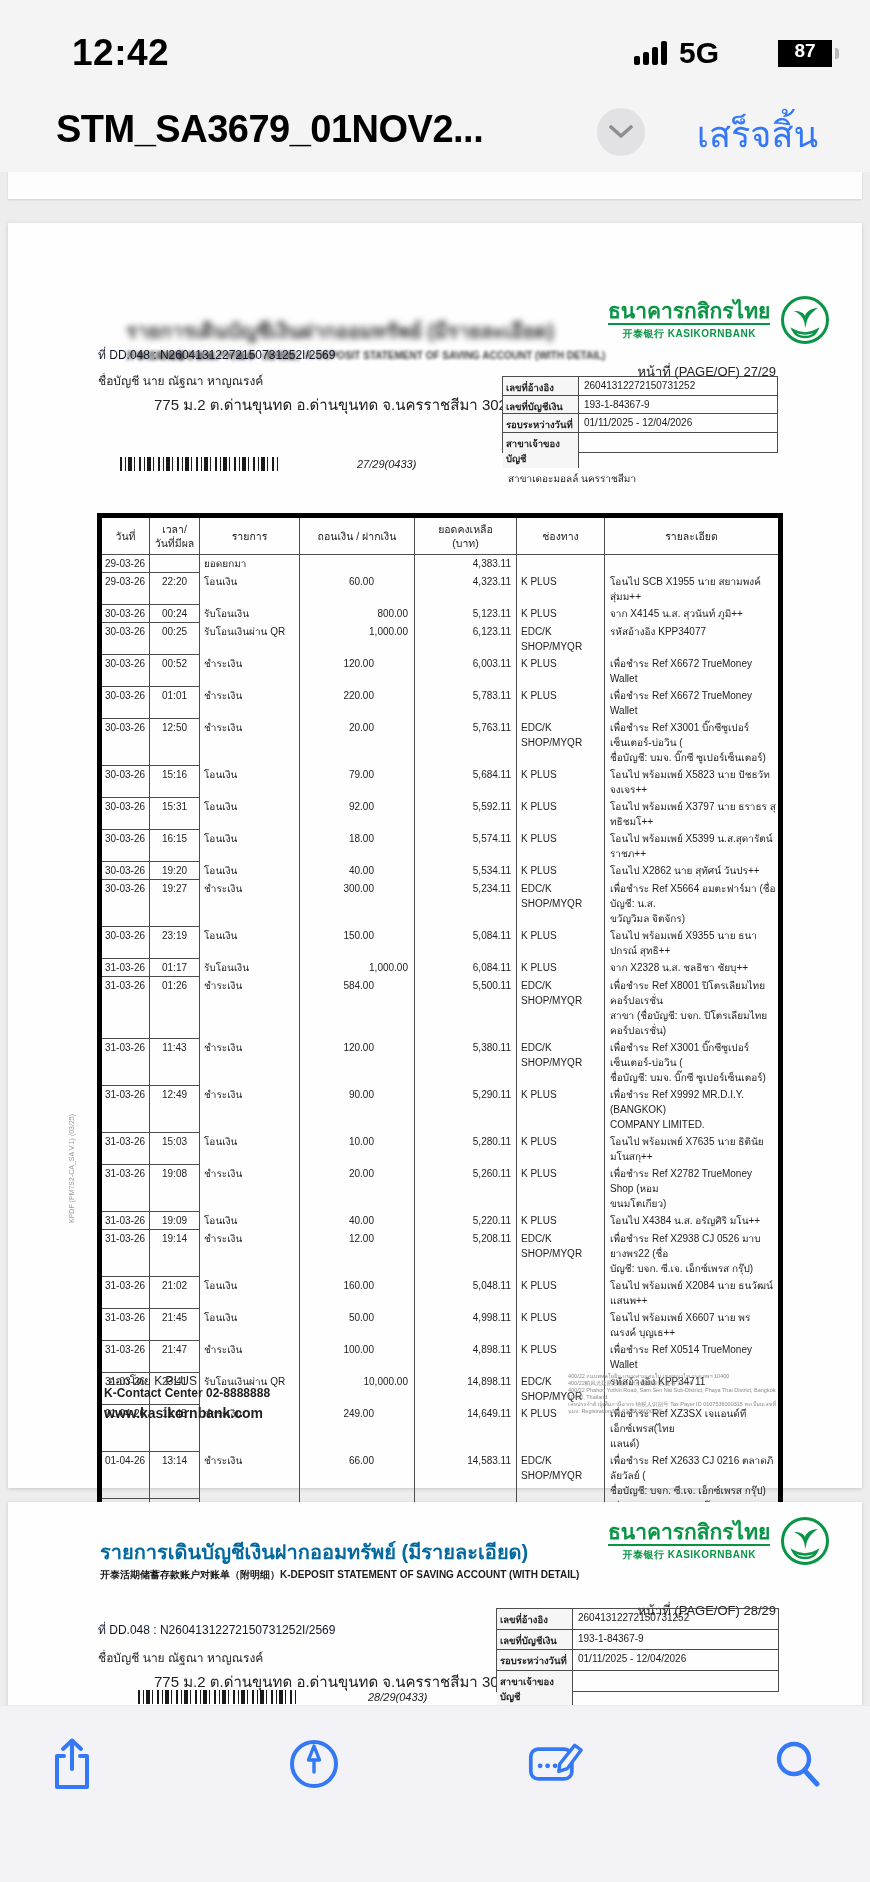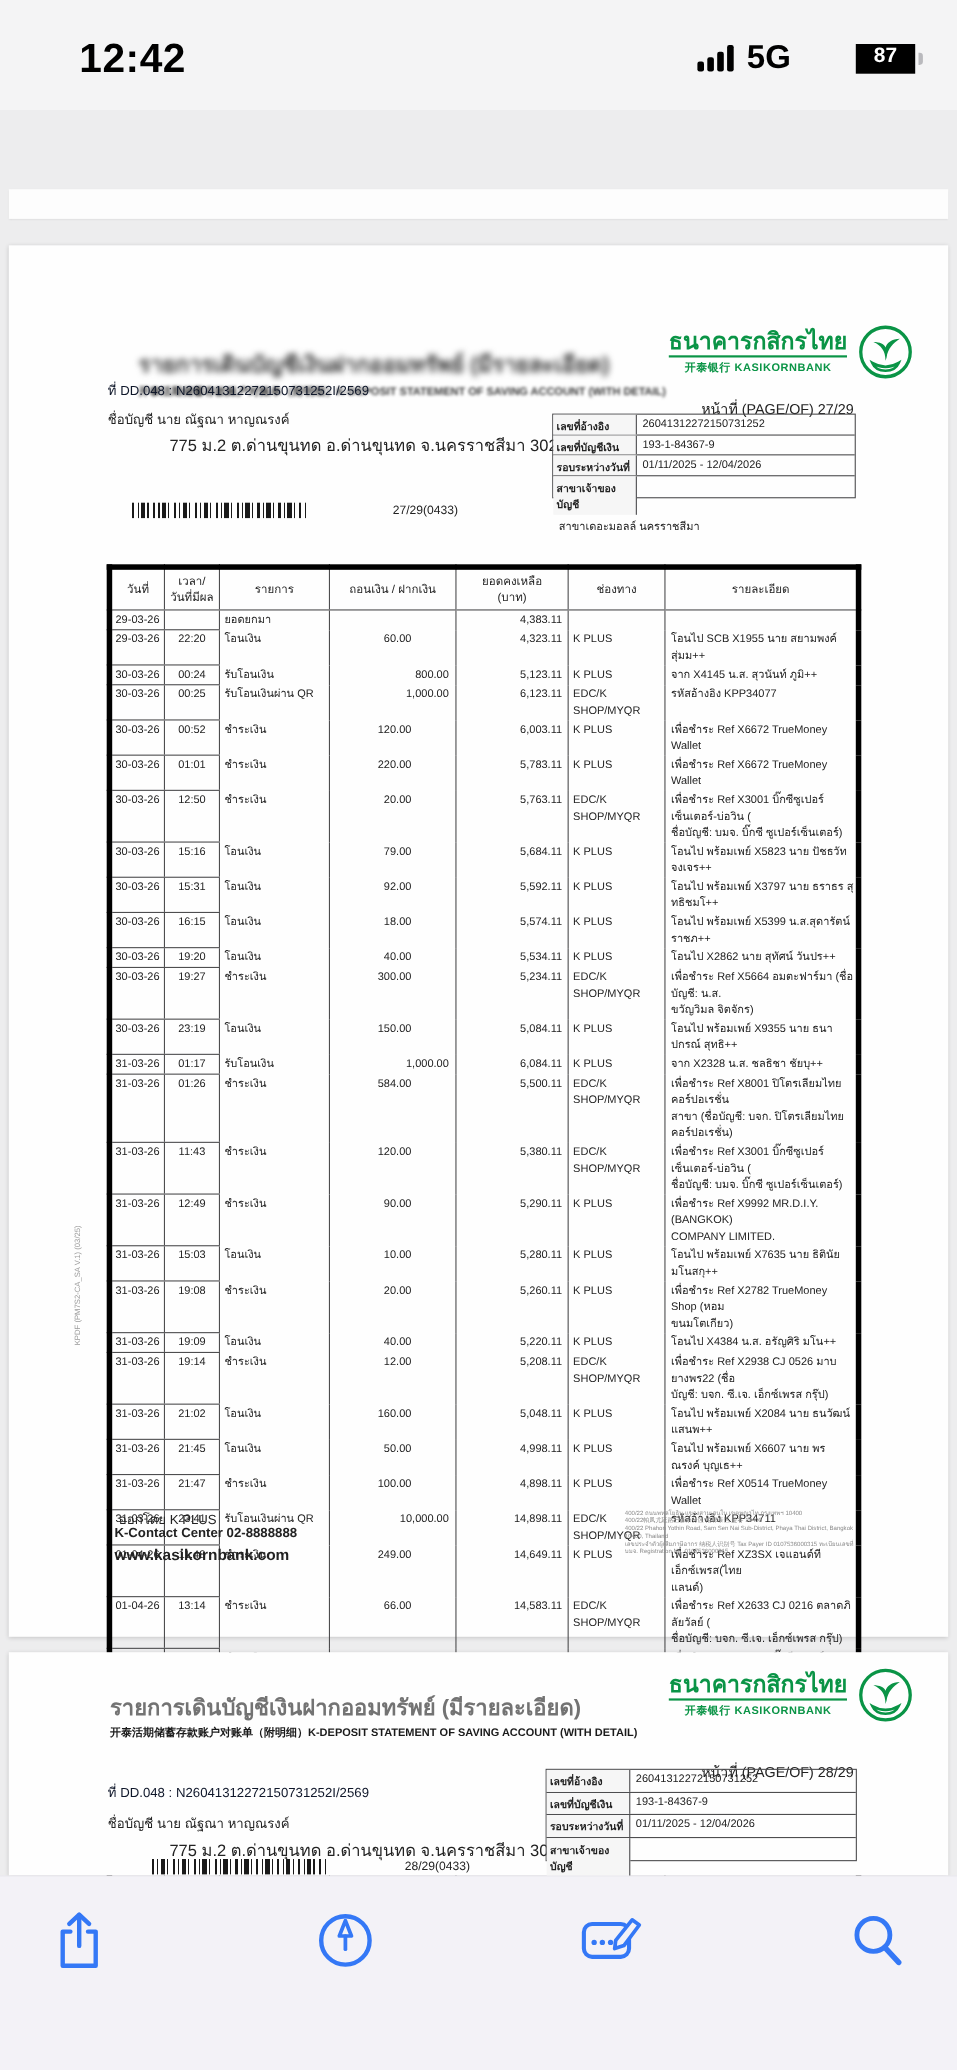--- a/index.html
+++ b/index.html
@@ -63,21 +63,21 @@
     border-right:1px solid #4d4d4f;background:#f6f6f6;}
   .info-value{flex:1;padding:3px 2px 2px 5px;font-size:10px;color:#222;}
   #info27 .info-row{height:18.7px;}
   #info28 .info-row{height:20.5px;}
 
   
   .barcode{position:absolute;height:14px;
     background:
       repeating-linear-gradient(90deg,#1a1a1a 0 2px,transparent 2px 5px,#1a1a1a 5px 6px,transparent 6px 8px,
        #1a1a1a 8px 12px,transparent 12px 14px,#1a1a1a 14px 15px,transparent 15px 19px);}
-  .barcode-label{position:absolute;font-size:11px;color:#222;}
+  .barcode-label{position:absolute;font-size:11px;color:#222;font-style:italic;}
 
   
   .txn{position:absolute;left:89px;top:290px;width:681px;border-collapse:collapse;table-layout:fixed;}
   .txn th,.txn td{border-left:1px solid #4d4d4f;font-weight:normal;}
   .txn th:first-child,.txn td:first-child{border-left:none;}
   .txn{border:5px solid #000000;}
   .txn thead th{border-bottom:1px solid #4d4d4f;font-size:10.5px;color:#222;text-align:center;
     padding:4px 1px;line-height:14px;height:38px;}
   .txn td{font-size:10px;line-height:15px;vertical-align:top;padding:1px 2px;color:#222;}
   .txn td.c-date{text-align:left;padding-left:3px;border-bottom:1px solid #4d4d4f;}
@@ -91,21 +91,21 @@
   .txn td.c-det{padding-left:5px;}
 
   
   .foot-l1{position:absolute;left:100px;top:1148px;font-size:12px;color:#222;}
   .foot-l2{position:absolute;left:96px;top:1163px;font-size:12px;font-weight:bold;color:#222;}
   .foot-l3{position:absolute;left:96px;top:1182px;font-size:14px;font-weight:bold;color:#222;}
   .fineprint{position:absolute;right:84px;top:1150px;width:210px;font-size:5.5px;line-height:7px;color:#8a8a8a;text-align:left;}
   .sidenote{position:absolute;left:60px;top:1000px;font-size:7px;color:#9a9a9a;transform:rotate(-90deg);transform-origin:left top;}
 
   
-  .p28-title{position:absolute;left:92px;top:34px;font-size:20px;font-weight:bold;color:#737373;}
+  .p28-title{position:absolute;left:92px;top:34px;font-size:20px;font-weight:bold;color:#0369a1;}
   .p28-sub{position:absolute;left:92px;top:66px;font-size:10px;font-weight:bold;color:#1a1a1a;}
 
   
   .toolbar{position:absolute;left:0;top:1705px;width:870px;height:177px;background:#f3f2f7;border-top:1px solid rgba(0,0,0,0.04);}
   .tb-icons{position:absolute;left:0;top:30px;width:870px;display:flex;justify-content:space-between;padding:0 44px;}
   .tb-btn{width:56px;height:56px;display:flex;align-items:center;justify-content:center;}
 </style>
 </head>
 <body>
 
@@ -120,20 +120,29 @@
           <i style="height:18px"></i>
           <i style="height:24px"></i>
       </div>
       <div class="sb-5g">5G</div>
       <div class="batt">
         <span>87</span>
       </div>
     </div>
   </div>
 
+  <div class="navbar">
+    <div class="nav-title">STM_SA3679_01NOV2...</div>
+    <div class="nav-chevron">
+      <svg width="24" height="14" viewBox="0 0 24 14">
+        <polyline points="2,2 12,11 22,2" fill="none" stroke="#8e8e93" stroke-width="3.6" stroke-linecap="round" stroke-linejoin="round"></polyline>
+      </svg>
+    </div>
+    <div class="nav-done">เสร็จสิ้น</div>
+  </div>
 
   <div class="docarea">
     <div class="prev-page-strip"></div>
 
 
     <div class="page-card" id="page27">
 
       <div class="blur-title">รายการเดินบัญชีเงินฝากออมทรัพย์ (มีรายละเอียด)</div>
       <div class="blur-sub">开泰活期储蓄存款账户对账单（附明细）K-DEPOSIT STATEMENT OF SAVING ACCOUNT (WITH DETAIL)</div>
 

